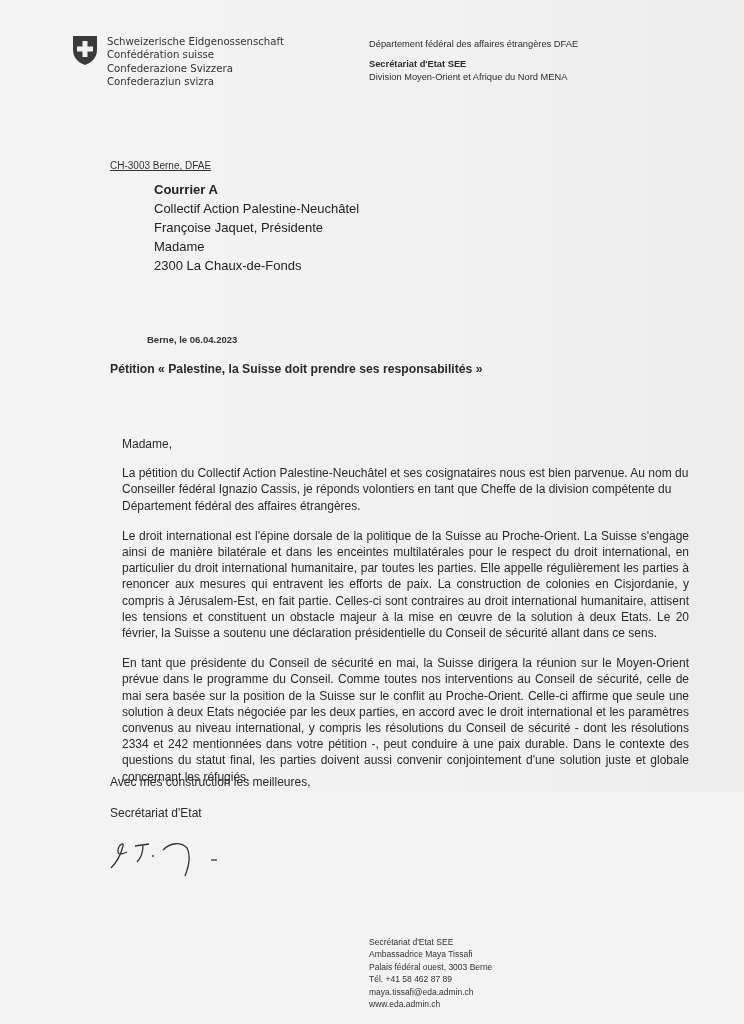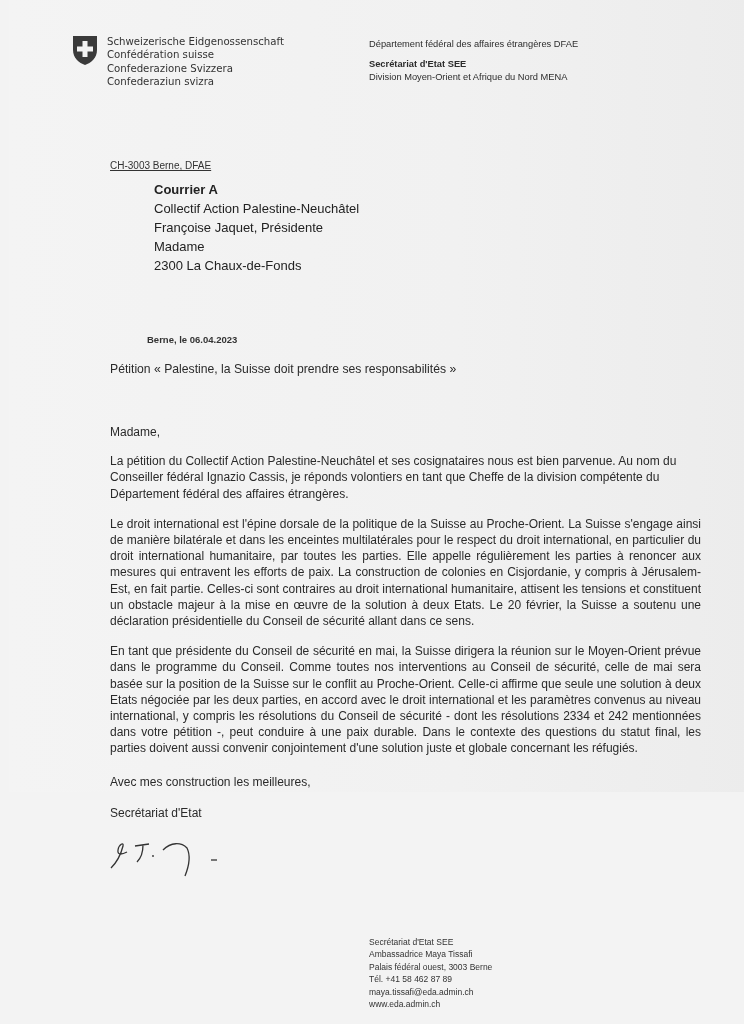--- a/index.html
+++ b/index.html
@@ -39,27 +39,27 @@
     font-size: 13px; line-height: 19px; color: #222; margin-left: 44px;
   }
   .recipient .courrier { font-weight: bold; }
 
   .date {
     position: absolute; left: 101px; top: 334px;
     font-size: 9.5px; font-weight: bold; color: #333; margin-left: 37px;
   }
   .subject {
     position: absolute; left: 101px; top: 362px;
-    font-size: 12.2px; font-weight: normal; color: #2a2a2a;
+    font-size: 12.2px; font-weight: bold; color: #2a2a2a;
   }
   .body {
     position: absolute; left: 101px; top: 424px; width: 591px;
     font-size: 12px; line-height: 16.2px; color: #2a2a2a;
   }
-  .body p { margin: 0; }
+  .body p { margin: 12px; }
   .body .salut { margin-bottom: 13px; }
   .body .para { text-align: justify; margin-bottom: 14px; }
   .body .para1 { text-align: left; }
 
   .closing {
     position: absolute; left: 101px; top: 775px;
     font-size: 12px; color: #2a2a2a;
   }
   .sec {
     position: absolute; left: 101px; top: 806px;

